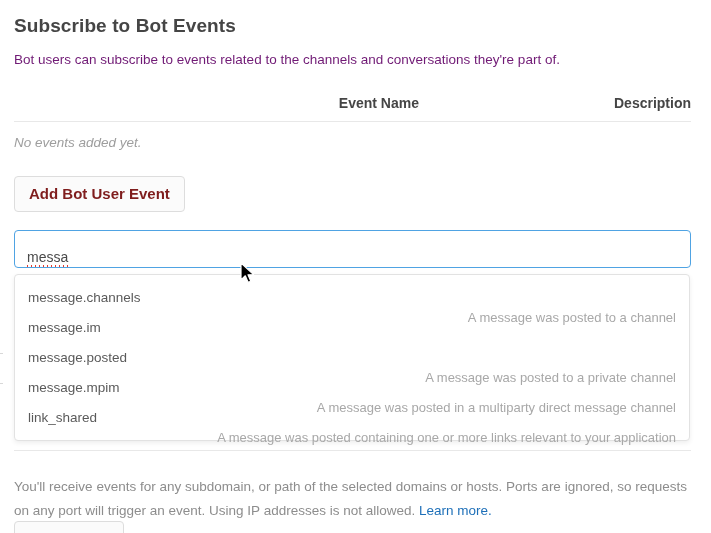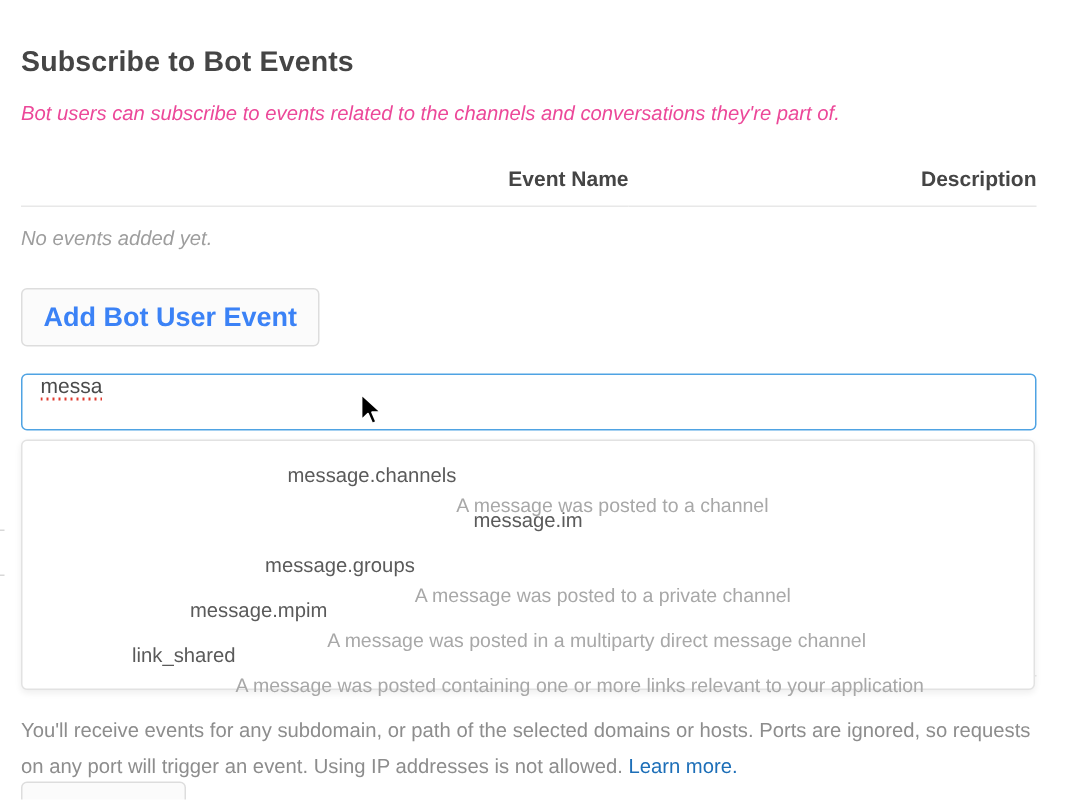--- a/index.html
+++ b/index.html
@@ -16,39 +16,38 @@
     position: relative;
   }
   .page {
     position: relative;
     width: 711px;
     height: 533px;
     padding: 0;
     box-sizing: border-box;
   }
   .inner {
-    padding: 16px 14px;
+    padding: 0 14px;
   }
 
   
   .section-title {
     font-size: 19px;
     font-weight: bold;
     color: #454545;
     margin: 0;
     padding-top: 15px;
     letter-spacing: 0.1px;
   }
   .section-desc {
     font-size: 13.5px;
-    color: #ec4899;
+    color: #701a75;
     margin: 0;
     padding-top: 14px;
     line-height: 18px;
-    font-style: italic;
   }
 
   
   .evt-table {
     width: 677px;
     border-collapse: collapse;
     margin-top: 26px;
     table-layout: fixed;
   }
   .evt-table th {
@@ -67,23 +66,23 @@
     color: #9e9e9e;
     padding: 13px 0 0 0;
     margin-left: 32px;
   }
 
   
   .btn {
     display: inline-block;
     margin-top: 26px;
     padding: 9px 14px 10px 14px;
-    font-size: 18px;
+    font-size: 15px;
     font-weight: bold;
-    color: #3b82f6;
+    color: #7f1d1d;
     background: #fbfbfb;
     border: 1px solid #dddddd;
     border-radius: 4px;
     cursor: pointer;
     font-family: "Liberation Sans", sans-serif;
     line-height: 1;
   }
 
   
   .combo-wrap {
@@ -100,21 +99,21 @@
     color: #4a4a4a;
     background: #ffffff;
     border: 1px solid #4fa3e3;
     border-radius: 4px;
     outline: none;
     font-family: "Liberation Sans", sans-serif;
   }
   .combo-text {
     position: absolute;
     left: 13px;
-    top: 0;
+    top: 19px;
     font-size: 14px;
     color: #4a4a4a;
     pointer-events: none;
     background-image: linear-gradient(
         to right,
         #e03b30 0, #e03b30 1.5px,
         transparent 1.5px, transparent 3px);
     background-repeat: repeat-x;
     background-size: 4px 2px;
     background-position: 0 100%;
@@ -131,21 +130,21 @@
     border: 1px solid #e2e2e2;
     border-radius: 4px;
     box-shadow: 0 2px 5px rgba(0,0,0,0.07);
     padding: 7px 0 8px 0;
     box-sizing: border-box;
     z-index: 20;
   }
   .dd-item {
     display: flex;
     align-items: center;
-    justify-content: center;
+    justify-content: space-between;
     padding: 5px 13px 5px 13px;
     height: 20px;
     cursor: pointer;
   }
   .dd-name {
     font-size: 13.5px;
     color: #5a5a5a;
     white-space: nowrap;
   }
   .dd-desc {
@@ -244,21 +243,21 @@
 
       <div class="dropdown">
         <div class="dd-item">
           <span class="dd-name">message.channels</span>
           <span class="dd-desc">A message was posted to a channel</span>
         </div>
         <div class="dd-item">
           <span class="dd-name">message.im</span>
         </div>
         <div class="dd-item">
-          <span class="dd-name">message.groups</span>
+          <span class="dd-name">message.posted</span>
           <span class="dd-desc">A message was posted to a private channel</span>
         </div>
         <div class="dd-item">
           <span class="dd-name">message.mpim</span>
           <span class="dd-desc">A message was posted in a multiparty direct message channel</span>
         </div>
         <div class="dd-item">
           <span class="dd-name">link_shared</span>
           <span class="dd-desc">A message was posted containing one or more links relevant to your application</span>
         </div>

